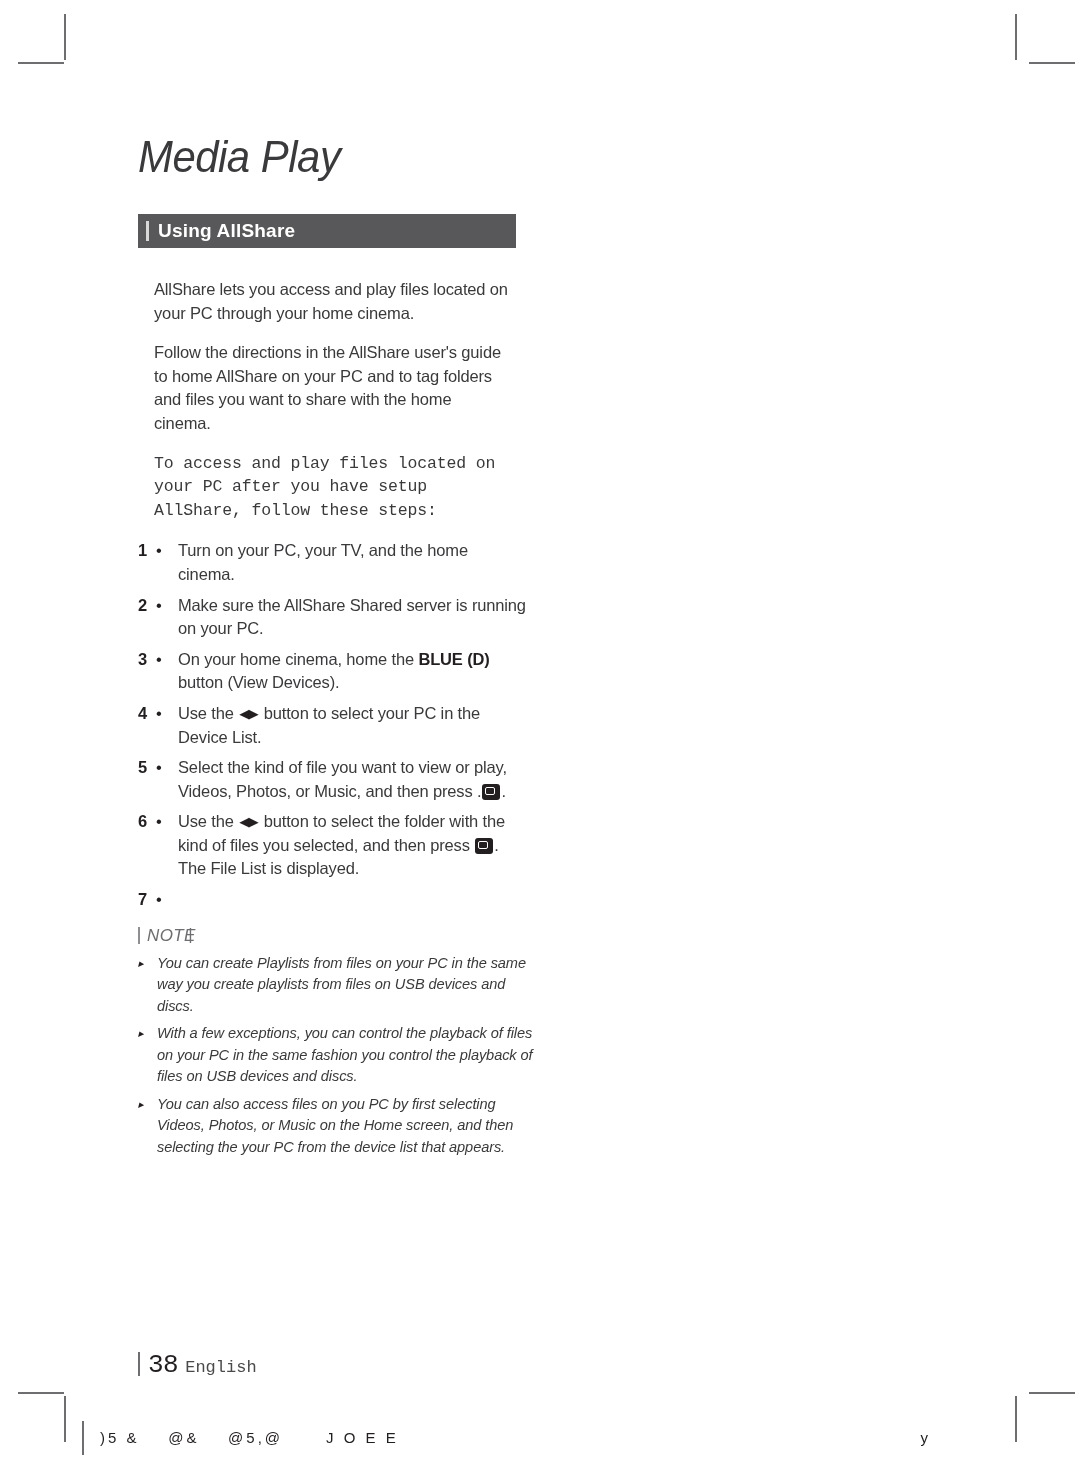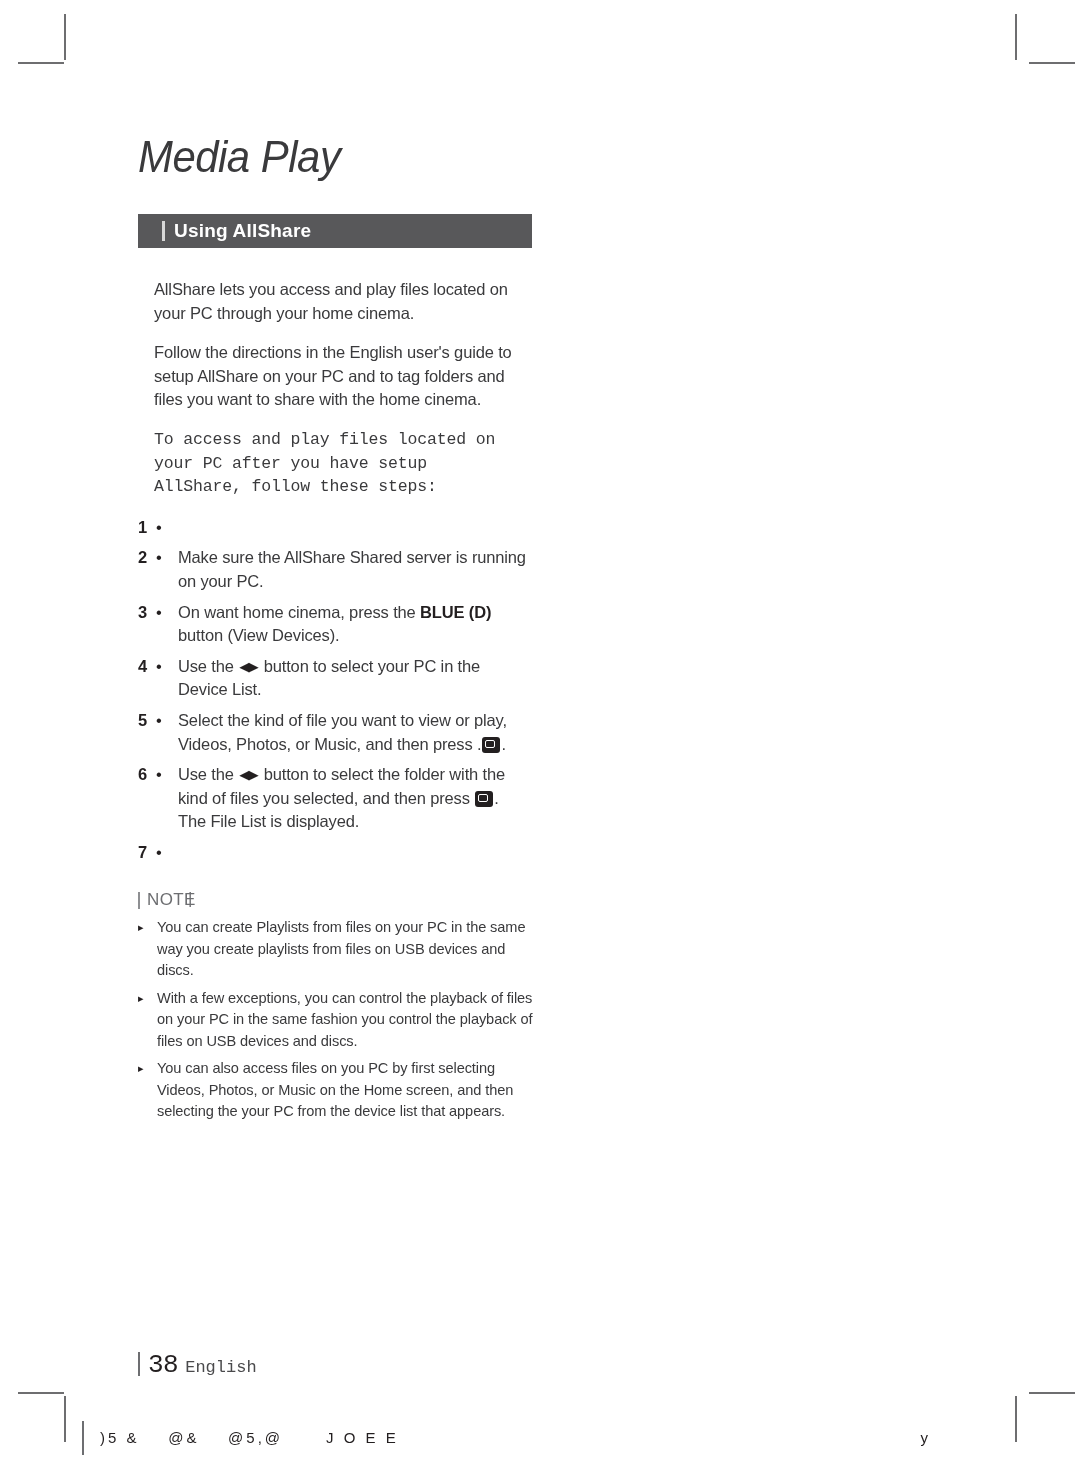--- a/index.html
+++ b/index.html
@@ -56,21 +56,20 @@
 
   .section-bar {
     position: absolute;
     left: 0;
     top: 214px;
     width: 378px;
     height: 34px;
     background: #58585a;
     display: flex;
     align-items: center;
-    padding-left: 16px;
   }
   .section-bar .accent {
     width: 3px;
     height: 20px;
     background: #d8d8d8;
     margin-left: 8px;
     margin-right: 9px;
     flex: 0 0 auto;
   }
   .section-bar .section-title {
@@ -161,21 +160,21 @@
   }
   .enter-icon::after {
     content: "";
     position: absolute;
     left: 3.5px; top: 5.5px;
     width: 5px; height: 3px;
     background: #231f20;
   }
 
   
-  .note-block { margin-top: 26px; width: 400px; }
+  .note-block { margin-top: 14px; width: 400px; font-style: italic; }
   .note-head {
     display: flex;
     align-items: center;
     font-size: 17px;
     color: #6d6e71;
     letter-spacing: 0.4px;
     margin-bottom: 7px;
   }
   .note-head .note-rule {
     display: inline-block;
@@ -289,37 +288,38 @@
   <div class="chapter-title">Media Play</div>
 
   <div class="section-bar">
     <span class="accent"></span>
     <span class="section-title">Using AllShare</span>
   </div>
 
   <div class="body-col">
 
     <p class="para">AllShare lets you access and play files located on your PC through your home cinema.</p>
-    <p class="para">Follow the directions in the English user's guide to setup AllShare on your PC and to tag folders and files you want to share with the home cinema.</p>
+    <p class="para">Follow the directions in the AllShare user's guide to home AllShare on your PC and to tag folders and files you want to share with the home cinema.</p>
     <p class="para spaced">To access and play files located on your PC after you have setup AllShare, follow these steps:</p>
 
     <div class="steps" id="steps-list">
         <div class="step">
           <span class="step-num">1</span>
           <span class="step-dot">•</span>
+          <span class="step-text"><span>Turn on your PC, your TV, and the home cinema.</span></span>
         </div>
         <div class="step">
           <span class="step-num">2</span>
           <span class="step-dot">•</span>
           <span class="step-text"><span>Make sure the AllShare Shared server is running on your PC.</span></span>
         </div>
         <div class="step">
           <span class="step-num">3</span>
           <span class="step-dot">•</span>
-          <span class="step-text"><span>On want home cinema, press the </span><b>BLUE (D)</b><span> button (View Devices).</span></span>
+          <span class="step-text"><span>On your home cinema, home the </span><b>BLUE (D)</b><span> button (View Devices).</span></span>
         </div>
         <div class="step">
           <span class="step-num">4</span>
           <span class="step-dot">•</span>
           <span class="step-text"><span>Use the </span><span class="arrows">◀▶</span><span> button to select your PC in the Device List.</span></span>
         </div>
         <div class="step">
           <span class="step-num">5</span>
           <span class="step-dot">•</span>
           <span class="step-text"><span>Select the kind of file you want to view or play, Videos, Photos, or Music, and then press </span><span>.</span><span class="enter-icon"></span>.</span>

